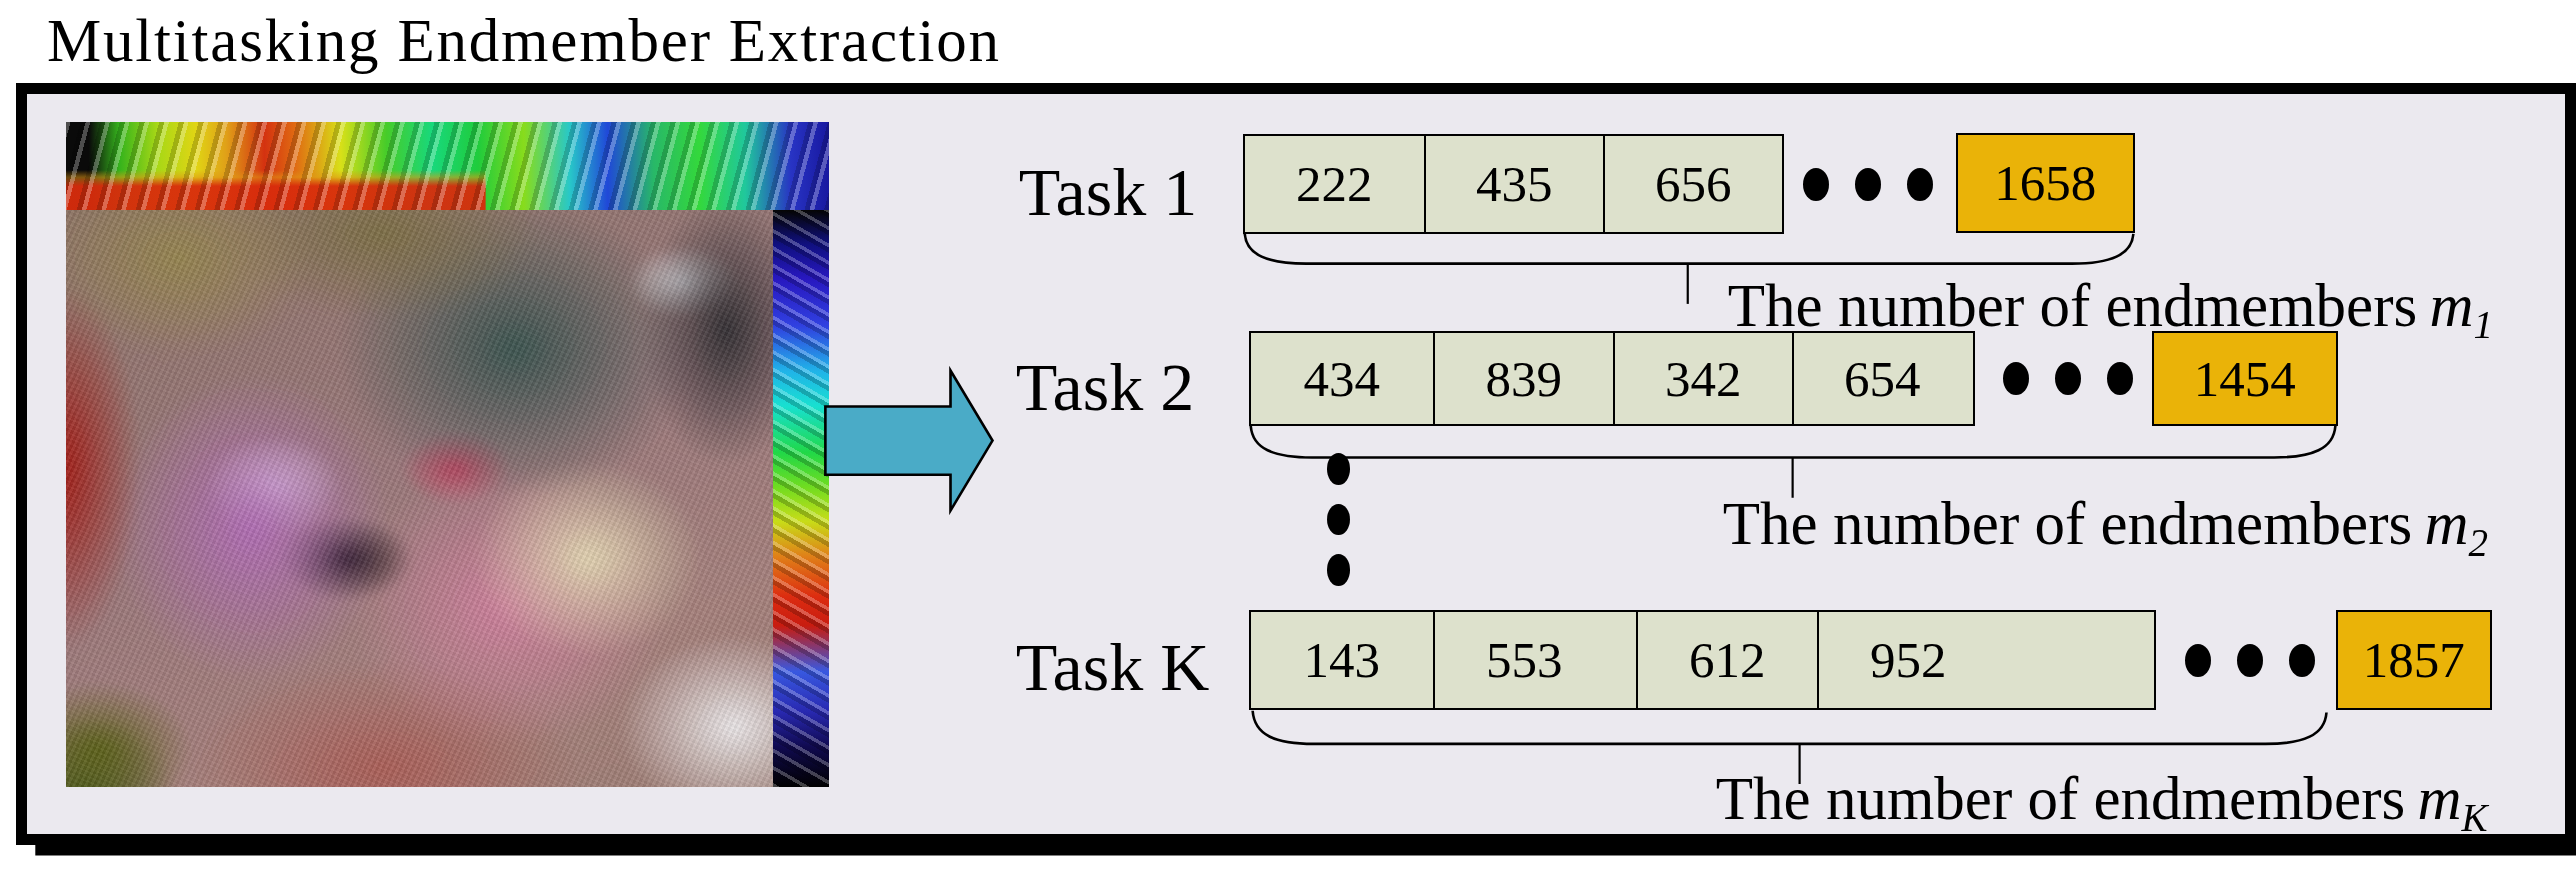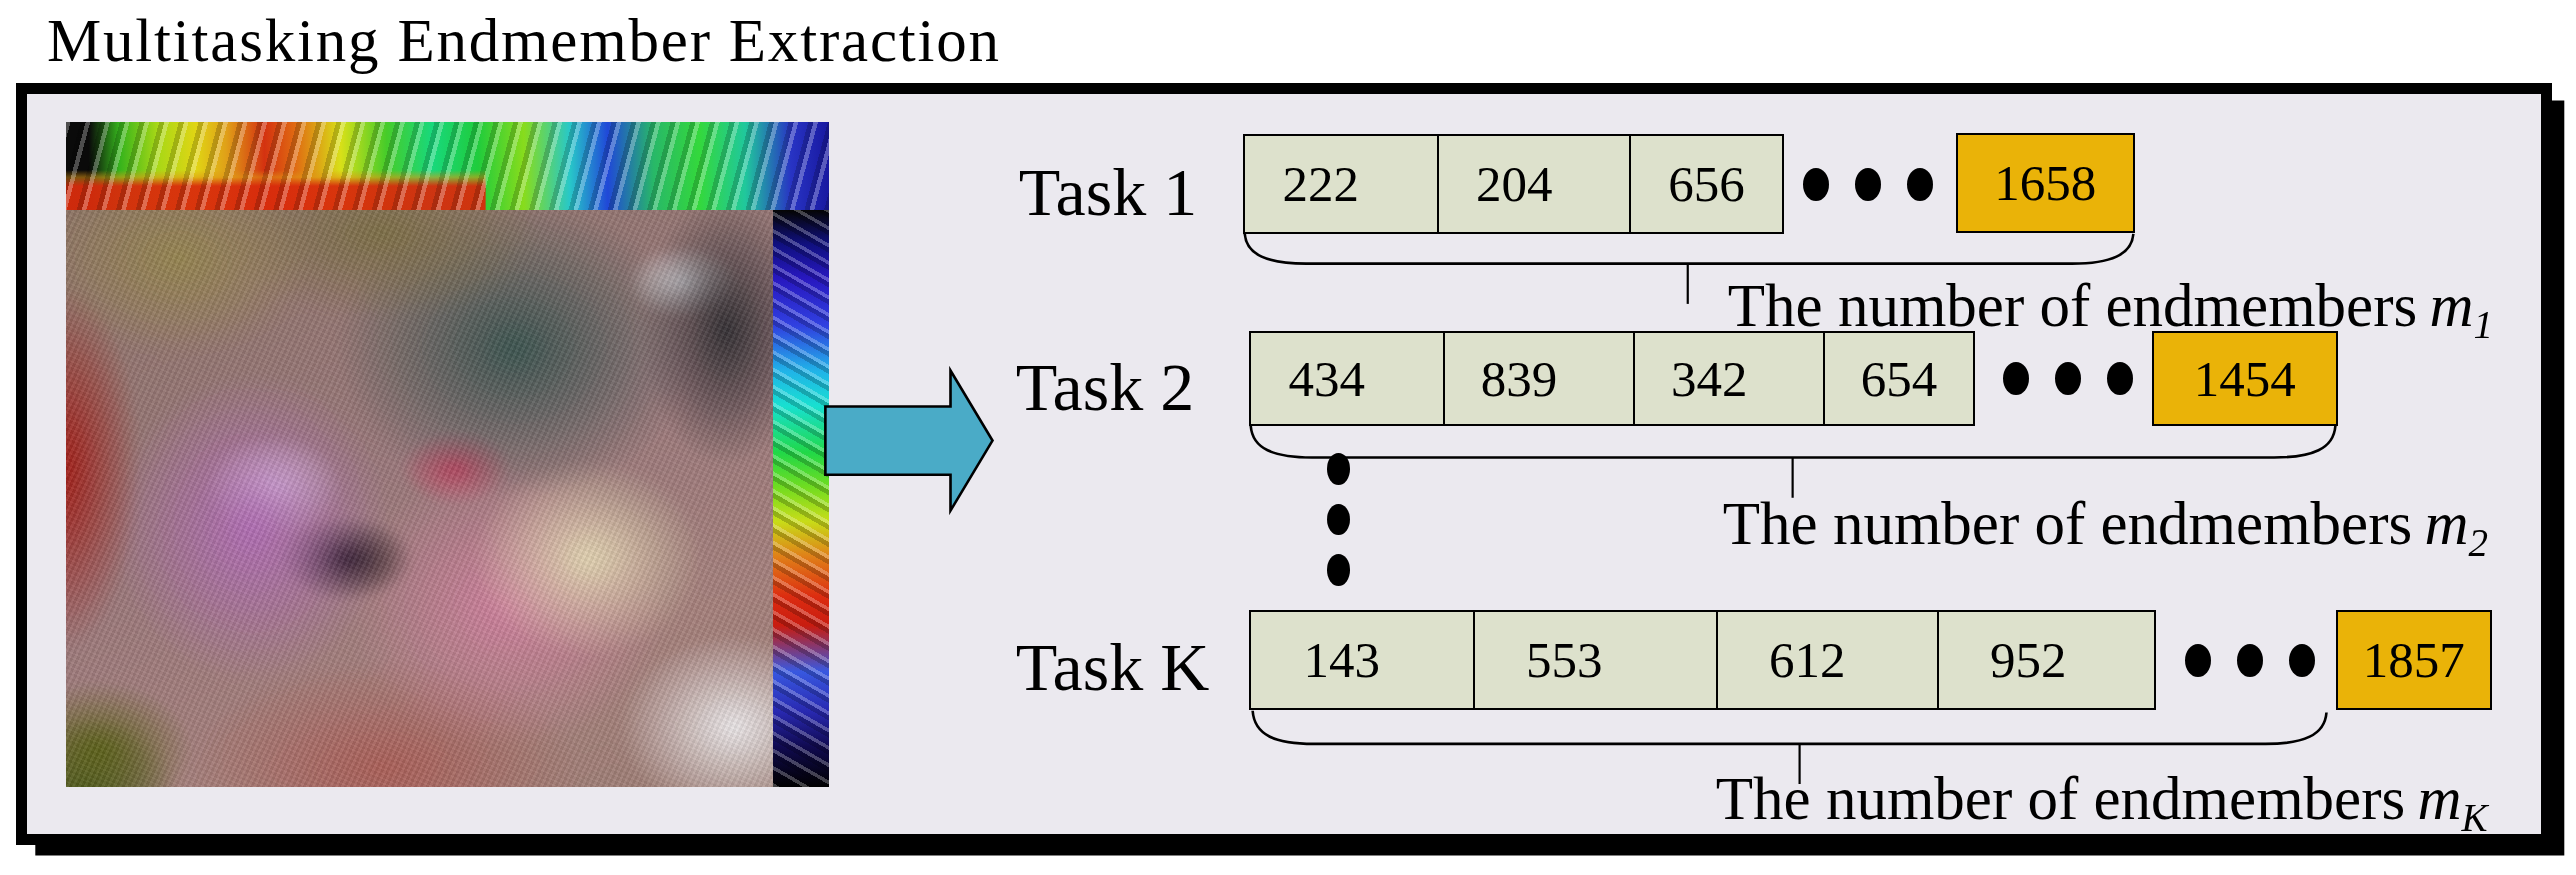--- a/index.html
+++ b/index.html
@@ -1,20 +1,20 @@
 <!DOCTYPE html>
 <html style="font-size:14px"><head>
 <meta charset="utf-8">
 <style>
   html,body{margin:0;padding:0;background:#ffffff;}
   body{width:2576px;height:876px;position:relative;font-family:"Liberation Serif",serif;color:#000;}
   .canvas{position:absolute;inset:0;}
   .title{position:absolute;left:47px;top:7px;font-size:61px;line-height:68px;letter-spacing:1.8px;white-space:nowrap;}
   .panel{position:absolute;left:15.8px;top:83px;width:2514px;height:740px;border:11.4px solid #000;
-         background:#ebe9ef;box-shadow:15.8px 14px 0 -3.5px #000;}
+         background:#ebe9ef;box-shadow:15.8px 14px 0 -3.5px #000;padding-left:24px;}
   
   .photo{position:absolute;left:39px;top:28px;width:763px;height:665px;}
   .face{position:absolute;left:0;top:88px;right:56px;bottom:0;overflow:hidden;background:#96787a;}
   .face-art{position:absolute;inset:-12.2px;filter:blur(4.4px) saturate(1.15);
     background-image:
       radial-gradient(ellipse 114px 263px at 1% 45%, rgba(150,26,20,.95), transparent 70%),
       radial-gradient(ellipse 131px 96px at 6% 92%, rgba(90,95,30,.95), transparent 72%),
       radial-gradient(ellipse 131px 105px at 4% 99%, rgba(60,80,25,.95), transparent 72%),
       radial-gradient(ellipse 193px 140px at 17% 10%, rgba(148,134,84,.9), transparent 70%),
       radial-gradient(ellipse 228px 123px at 45% 6%, rgba(120,110,70,.85), transparent 70%),
@@ -40,21 +40,21 @@
       linear-gradient(0deg, rgba(216,44,12,.95) 0 28%, rgba(224,150,20,.55) 38%, transparent 46%) left bottom / 55% 100% no-repeat,
       linear-gradient(90deg,#0a0a0a 0%,#0a0a0a 3%,#35b31c 7%,#a8d816 12%,#e0d514 17%,#e0a018 21%,#d43210 26%,#e06a12 30%,#d8e018 36%,#46cc2a 42%,#18d87c 48%,#20cc3c 54%,#88dc1c 60%,#28c8c8 66%,#2048d8 71%,#28b868 77%,#34d83c 83%,#20c89c 89%,#2834c4 95%,#1818a0 100%);}
   .band-right{position:absolute;right:0;top:88px;width:56px;bottom:0;
     background:
       repeating-linear-gradient(30deg, rgba(255,255,255,.25) 0 3.5px, transparent 3.5px 10.5px, rgba(0,0,0,.2) 10.5px 15px),
       linear-gradient(180deg,#050505 0%,#101080 6%,#2818c0 12%,#3040e0 20%,#20b4e8 28%,#18e0d0 34%,#20d848 42%,#70dc20 48%,#c8dc18 54%,#e08018 60%,#dc2c10 67%,#c81c10 72%,#3858e0 80%,#2828b0 87%,#100a50 93%,#000 100%);}
   
   .arrow{position:absolute;left:794px;top:266px;}
   
   .task-label{position:absolute;font-size:68px;white-space:nowrap;}
-  .cellgroup{position:absolute;display:flex;border:2.6px solid #000;background:#dde1cc;box-sizing:border-box;gap:40px;}
+  .cellgroup{position:absolute;display:flex;border:2.6px solid #000;background:#dde1cc;box-sizing:border-box;}
   .cell{box-sizing:border-box;border-left:2.6px solid #000;display:flex;align-items:center;justify-content:center;
         font-size:51px;}
   .cell:first-child{border-left:none;}
   .lastbox{position:absolute;box-sizing:border-box;border:2.6px solid #000;background:#eab308;
            display:flex;align-items:center;justify-content:center;font-size:51px;}
   .hdots{position:absolute;display:flex;gap:26px;}
   .hdots i{width:26px;height:33px;background:#000;border-radius:50%;}
   .vdots{position:absolute;display:flex;flex-direction:column;gap:19px;}
   .vdots i{width:23px;height:31.5px;background:#000;border-radius:50%;}
   .brace{position:absolute;overflow:visible;}
@@ -80,21 +80,21 @@
       <div class="band-right"></div>
     </div>
 
     <svg class="arrow" width="175" height="162" viewBox="0 0 200 185">
       <polygon points="5,53 148,53 148,12 196,92 148,172 148,131 5,131" fill="#4aabc7" stroke="#000" stroke-width="3"></polygon>
     </svg>
 
     <div class="task-label" style="left:992px;top:59px;">Task 1</div>
     <div class="cellgroup" style="left:1216px;top:40px;width:541px;height:100px;">
       <div class="cell" style="width:180px;">222</div>
-      <div class="cell" style="width:180px;">204</div>
+      <div class="cell" style="width:180px;">435</div>
       <div class="cell" style="width:180px;">656</div>
     </div>
     <div class="hdots" style="left:1776px;top:74px;">
         <i></i>
         <i></i>
         <i></i>
       </div>
     <div class="lastbox" style="left:1929px;top:39px;width:179px;height:100px;">1658</div>
     <svg class="brace" style="left:1216px;top:138px;" width="893" height="79" viewBox="0 0 1020 90">
       <path d="M 2 2 C 4 26, 28 36, 72 36 L 947 36 C 991 36, 1015 26, 1017 2" fill="none" stroke="#000" stroke-width="3"></path>

